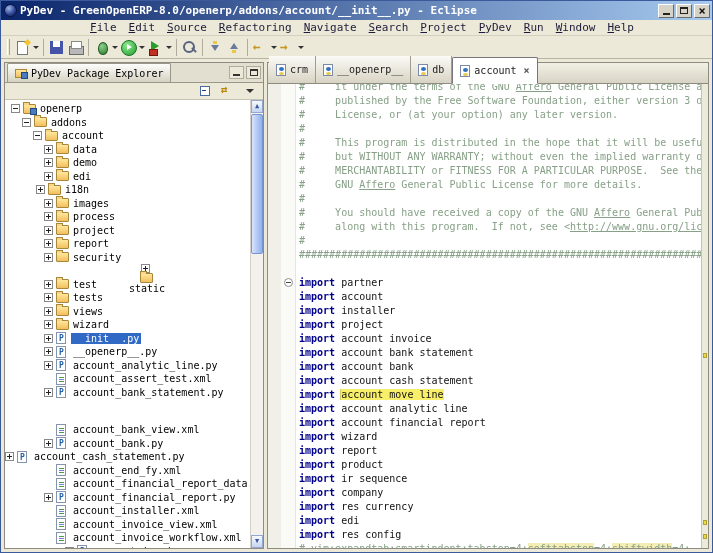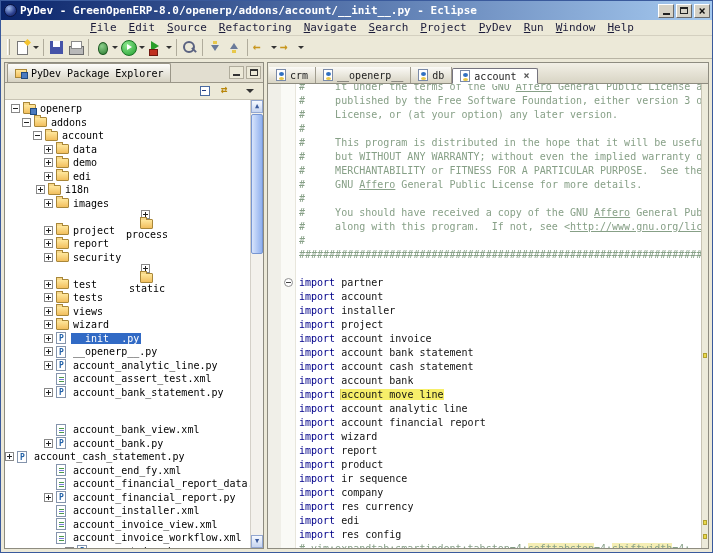--- a/index.html
+++ b/index.html
@@ -111,40 +111,40 @@
   .sb-btn.up::before{content:"▲";}
   .sb-btn.down{position:absolute;bottom:0;left:0;right:0;}
   .sb-btn.down::before{content:"▼";}
   .sb-thumb{position:absolute;top:14px;left:0;right:0;height:140px;border-radius:2px;
     background:linear-gradient(90deg,#d8e4fc,#8fb0ee);border:1px solid #7796d2;}
 
   
   .editor{flex:1;min-width:0;margin-left:3px;border:1px solid #8e8c80;background:#fff;display:flex;flex-direction:column;min-height:0;}
   .etabs{height:21px;flex:none;display:flex;align-items:flex-end;background:linear-gradient(#f2f0e6,#d8d4c4);
     border-bottom:1px solid #8e8c80;padding-left:1px;}
-  .etab{height:16px;display:flex;align-items:center;gap:4px;padding:0 7px;font-size:10px;white-space:nowrap;
+  .etab{height:27px;display:flex;align-items:center;gap:4px;padding:0 7px;font-size:10px;white-space:nowrap;
     background:linear-gradient(#fbfaf6,#d8d4c4);border-right:1px solid #a09c8e;color:#222;}
   .etab.active{background:#fff;border:1px solid #76747e;border-bottom:1px solid #fff;margin-bottom:-1px;border-radius:2px 2px 0 0;}
   .tabicon{width:10px;height:12px;background:#fff;border:1px solid #7a8aa8;position:relative;flex:none;}
   .tabicon::after{content:"";position:absolute;left:2px;top:2px;width:5px;height:4px;background:#3070c0;border-radius:50%;}
   .tabicon::before{content:"";position:absolute;left:2px;top:7px;width:5px;height:3px;background:#e8c84a;border-radius:50%;}
   .tab-close{margin-left:3px;color:#555;font-weight:bold;font-size:10px;line-height:1;}
   .tab-close::before{content:"×";}
 
   .ebody{flex:1;position:relative;overflow:hidden;background:#fff;min-height:0;}
   .code{position:absolute;left:0;top:-5px;right:7px;}
   .code-line{height:14px;display:flex;align-items:center;font-size:10px;}
   .cell-ann{width:13px;align-self:stretch;background:#f0efe8;flex:none;}
   .cell-fold{width:15px;align-self:stretch;background:#fafaf6;border-right:1px solid #e8e6dc;flex:none;
     display:flex;align-items:center;justify-content:center;}
   .cell-text{white-space:pre;padding-left:3px;overflow:hidden;}
   .fold-marker{width:9px;height:9px;border:1px solid #909090;border-radius:50%;background:#fff;position:relative;}
   .fold-marker::before{content:"";position:absolute;left:1px;top:3px;width:5px;height:1px;background:#444;}
   .seg-comment{color:var(--comment);}
-  .seg-keyword{color:var(--keyword);font-weight:normal;}
+  .seg-keyword{color:var(--keyword);font-weight:bold;}
   .seg-plain{color:#111;}
   .u{text-decoration:underline;}
   .h-strong{background:var(--occ1);outline:1px solid #d8cc60;}
   .h-soft{background:var(--occ2);}
   .overview{position:absolute;right:0;top:0;bottom:0;width:7px;background:#eceada;border-left:1px solid #c8c4b4;}
   .ov-mark{position:absolute;left:1px;width:4px;height:5px;background:#e8d84a;border:1px solid #b0a030;}
 </style>
 </head>
 <body>
 
@@ -306,21 +306,21 @@
               </span>
               <span class="tree-label">i18n</span>
             </div>
             <div class="tree-row" style="padding-left: 39px;">
               <span class="exp plus"></span>
               <span class="tree-ic">
                 <span class="tri-folder"></span>
               </span>
               <span class="tree-label">images</span>
             </div>
-            <div class="tree-row" style="padding-left: 39px; flex-direction: column;">
+            <div class="tree-row" style="padding-left: 39px;">
               <span class="exp plus"></span>
               <span class="tree-ic">
                 <span class="tri-folder"></span>
               </span>
               <span class="tree-label">process</span>
             </div>
             <div class="tree-row" style="padding-left: 39px;">
               <span class="exp plus"></span>
               <span class="tree-ic">
                 <span class="tri-folder"></span>
@@ -618,26 +618,26 @@
               <span class="cell-text"><span class="seg-keyword">import </span><span class="seg-plain">account_invoice</span></span>
             </div>
             <div class="code-line">
               <span class="cell-ann"></span>
               <span class="cell-fold"></span>
               <span class="cell-text"><span class="seg-keyword">import </span><span class="seg-plain">account_bank_statement</span></span>
             </div>
             <div class="code-line">
               <span class="cell-ann"></span>
               <span class="cell-fold"></span>
+              <span class="cell-text"><span class="seg-keyword">import </span><span class="seg-plain">account_bank</span></span>
+            </div>
+            <div class="code-line">
+              <span class="cell-ann"></span>
+              <span class="cell-fold"></span>
               <span class="cell-text"><span class="seg-keyword">import </span><span class="seg-plain">account_cash_statement</span></span>
-            </div>
-            <div class="code-line">
-              <span class="cell-ann"></span>
-              <span class="cell-fold"></span>
-              <span class="cell-text"><span class="seg-keyword">import </span><span class="seg-plain">account_bank</span></span>
             </div>
             <div class="code-line">
               <span class="cell-ann"></span>
               <span class="cell-fold"></span>
               <span class="cell-text"><span class="seg-keyword">import </span><span class="seg-plain h-strong">account_move_line</span></span>
             </div>
             <div class="code-line">
               <span class="cell-ann"></span>
               <span class="cell-fold"></span>
               <span class="cell-text"><span class="seg-keyword">import </span><span class="seg-plain">account_analytic_line</span></span>

